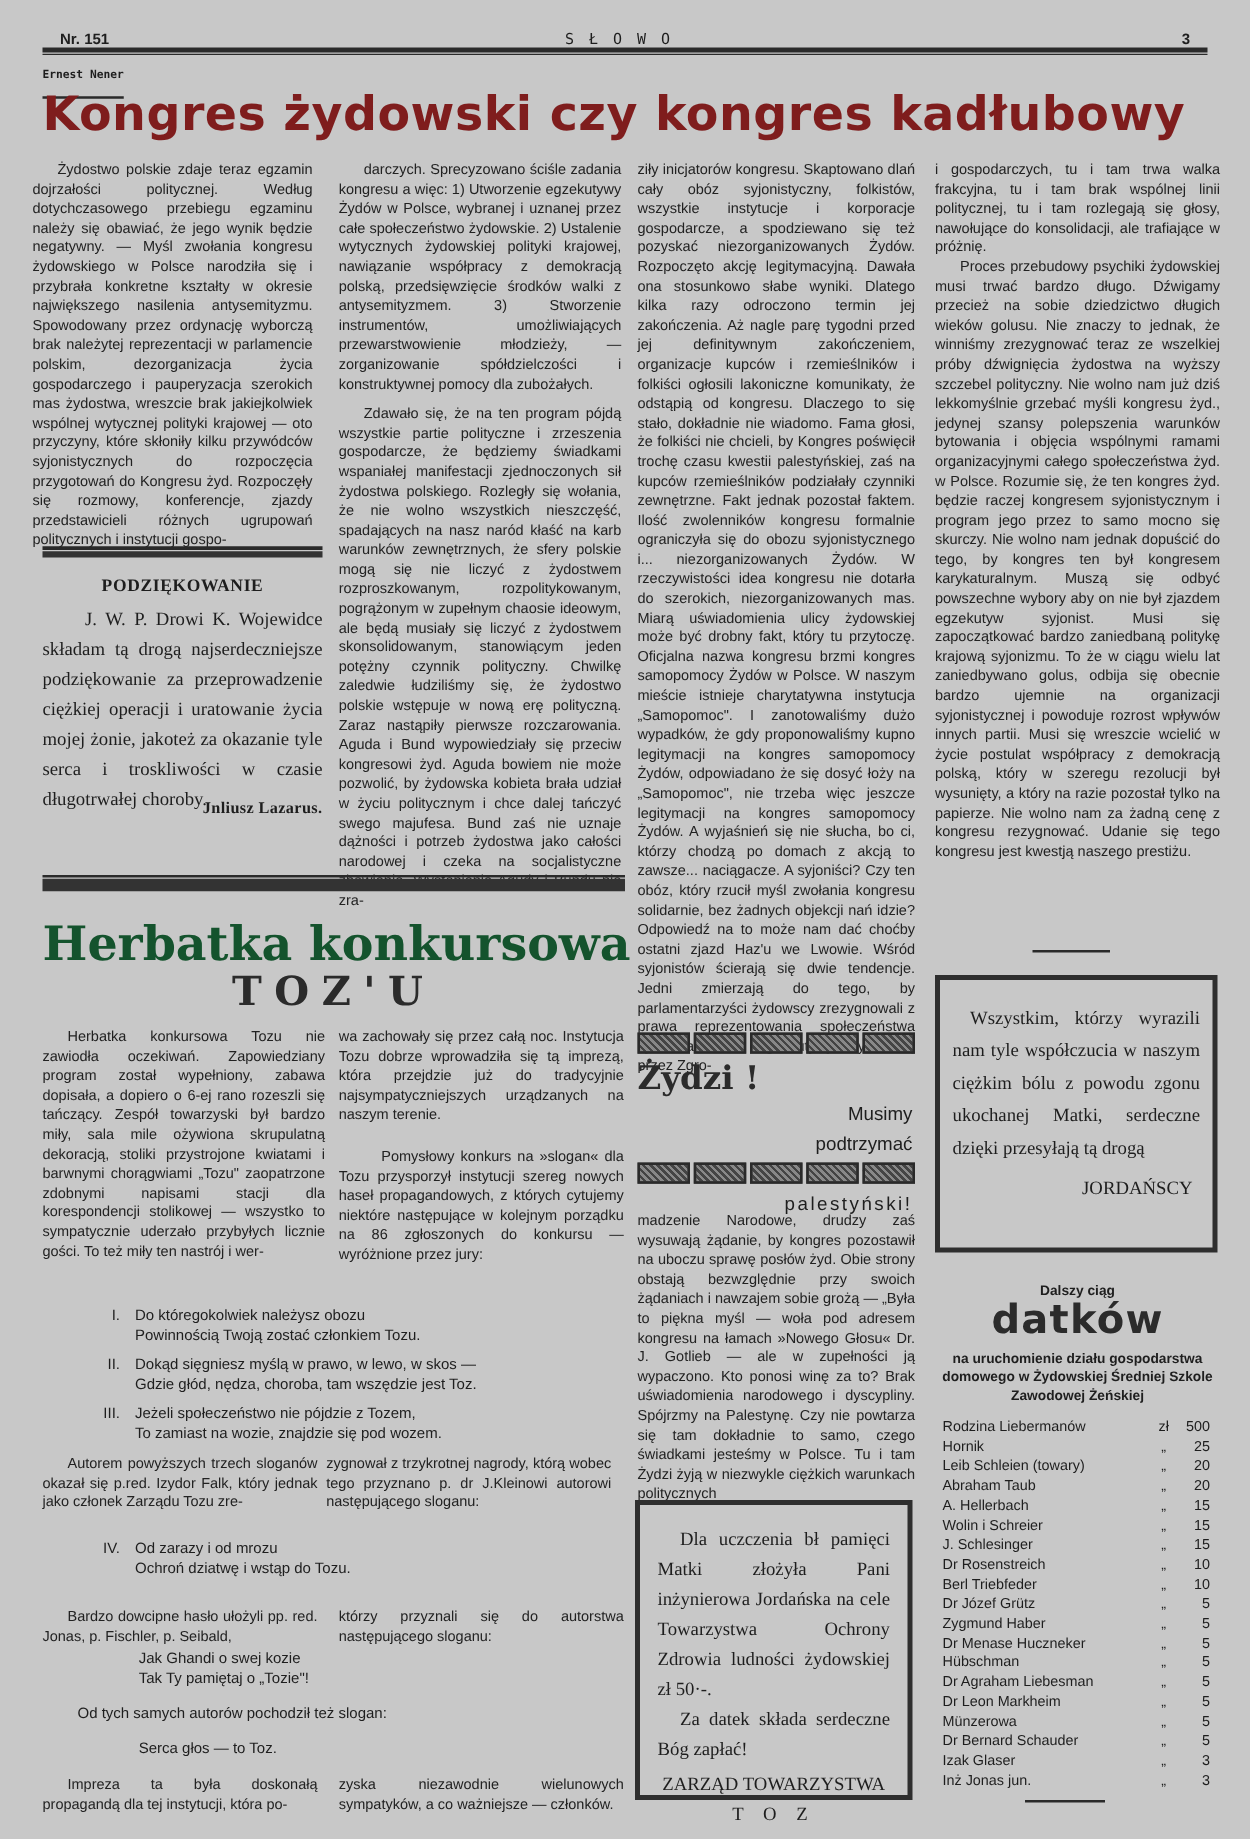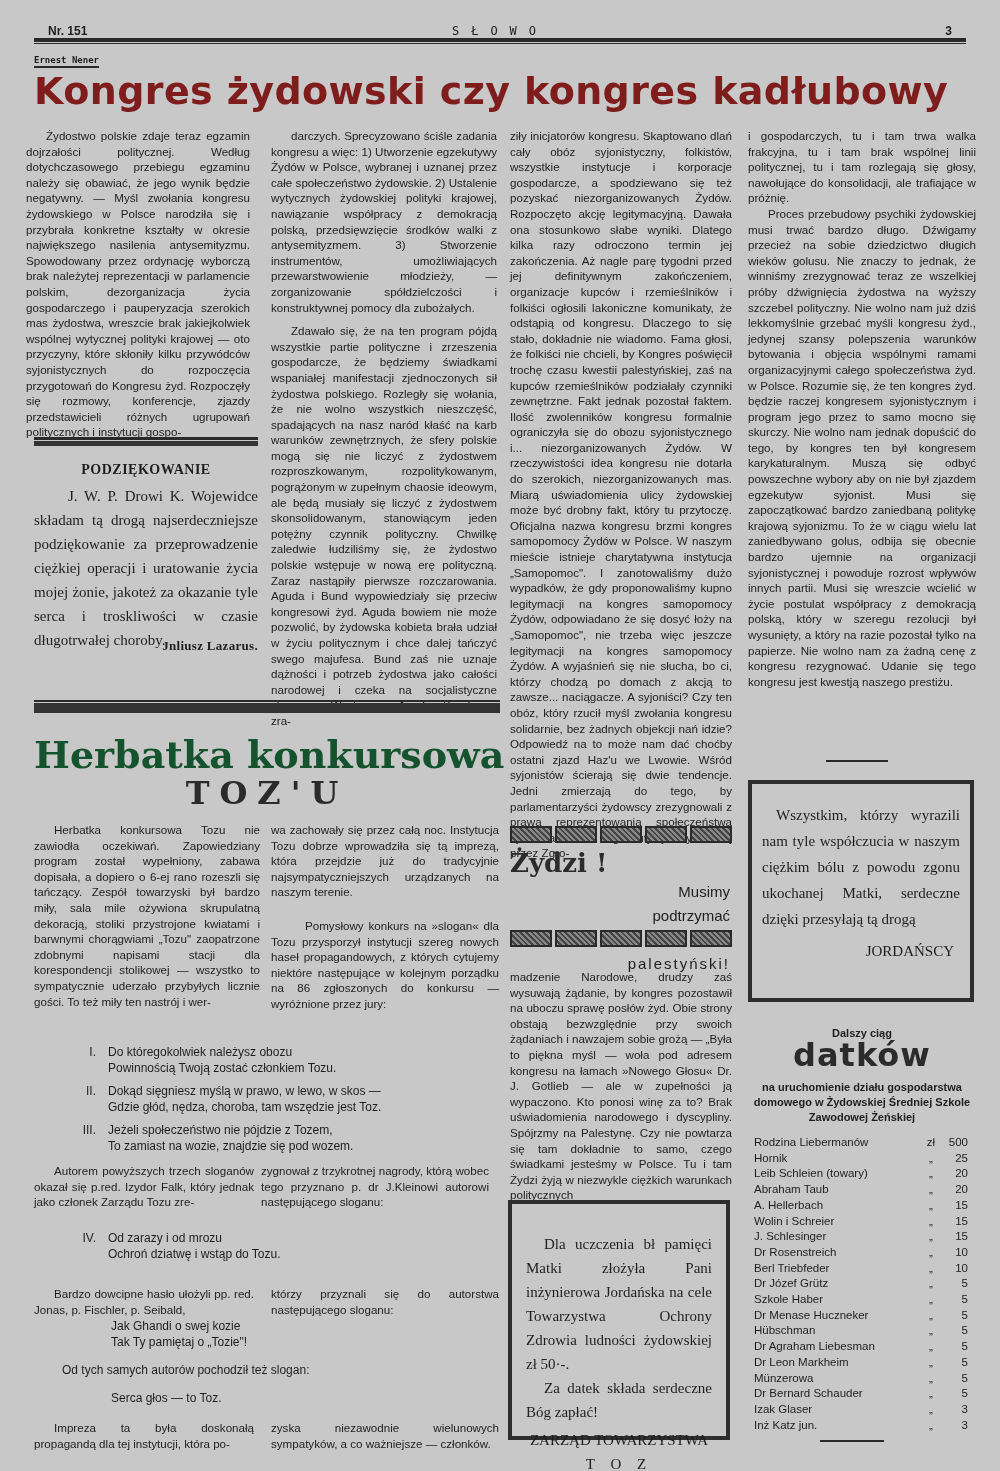--- a/index.html
+++ b/index.html
@@ -8,21 +8,21 @@
   .page { position: absolute; left: 0; top: 0; width: 1000px; height: 1471px; background: #c8c8c8; }
 
   
   .masthead { position: absolute; left: 34px; top: 22px; width: 932px; height: 20px; }
   .masthead .issue { position: absolute; left: 14px; top: 2px; font: bold 12px "Liberation Sans", sans-serif; }
   .masthead .paper { position: absolute; left: 0; width: 932px; top: 2px; text-align: center; font: 12px "DejaVu Sans Mono", monospace; letter-spacing: 12px; }
   .masthead .pageno { position: absolute; right: 14px; top: 2px; font: bold 12px "Liberation Sans", sans-serif; }
   .rule-thick { position: absolute; left: 34px; width: 932px; height: 4px; background: #2a2a2a; top: 38px; }
   .rule-thin { position: absolute; left: 34px; width: 932px; height: 1px; background: #2a2a2a; top: 43px; }
 
-  .byline { position: absolute; left: 34px; top: 55px; font: bold 9px "DejaVu Sans Mono", monospace; border-bottom: 2px solid #2a2a2a; padding-bottom: 1px; }
+  .byline { position: absolute; left: 34px; top: 55px; font: bold 9px "DejaVu Sans Mono", monospace; border-bottom: 2px solid #2a2a2a; padding-bottom: 12px; }
   .headline { position: absolute; left: 34px; top: 69px; width: 934px; font: 900 38px "DejaVu Sans", sans-serif; letter-spacing: 0.4px; white-space: nowrap; color: #7f1d1d; transform: scaleX(1.0); font-weight: bold; }
 
   .col { position: absolute; font: 11.6px/15.6px "Liberation Sans", sans-serif; text-align: justify; color: #222; }
   .col p { text-indent: 20px; }
   .col p + p { margin-top: 8px; }
 
   .c1 { left: 26px; top: 128px; width: 224px; }
   .c2 { left: 271px; top: 128px; width: 226px; }
   .c3 { left: 510px; top: 128px; width: 222px; }
   .c4 { left: 748px; top: 128px; width: 228px; }
@@ -56,21 +56,21 @@
   .h8 { left: 271px; top: 1420px; width: 228px; }
 
   .ornament { position: absolute; left: 510px; width: 222px; height: 17px; display: flex; gap: 3px; }
   .ornament .tile { flex: 1; background: #555; border: 2px solid #2a2a2a;
     background-image: repeating-linear-gradient(45deg, #888 0 2px, #444 2px 4px); }
   .zydzi { position: absolute; left: 510px; top: 848px; font: bold 26px "DejaVu Serif", serif; color: #2b2b2b; }
   .musimy { position: absolute; left: 600px; top: 880px; width: 130px; text-align: right; font: 15px/24px "Liberation Sans", sans-serif; }
   .c3b { left: 510px; top: 969px; width: 222px; }
 
   .box { position: absolute; border: 4px solid #2e2e2e; }
-  .box1 { left: 508px; top: 1200px; width: 222px; height: 240px; padding: 28px 14px; font: 15px/24px "Liberation Serif", serif; }
+  .box1 { left: 508px; top: 1200px; width: 222px; height: 240px; padding: 16px 14px; font: 15px/24px "Liberation Serif", serif; }
   .box1 p { text-align: justify; }
   .box1 .ind { text-indent: 18px; }
   .box1 .sig { text-align: center; margin-top: 4px; }
   .box2 { left: 748px; top: 780px; width: 226px; height: 222px; padding: 18px 10px; font: 15px/26px "Liberation Serif", serif; text-align: justify; }
   .box2 .ind { text-indent: 14px; }
   .box2 .sig { text-align: right; padding-right: 6px; margin-top: 6px; }
 
   .short-rule { position: absolute; height: 2px; background: #2a2a2a; }
 
   .datki-pre { position: absolute; left: 748px; top: 1027px; width: 228px; text-align: center; font: bold 11px "Liberation Sans", sans-serif; }
@@ -271,21 +271,21 @@
         <span class="name">Berl Triebfeder</span>
         <span class="cur">„</span>
         <span class="amt">10</span>
       </div>
       <div class="donor">
         <span class="name">Dr Józef Grütz</span>
         <span class="cur">„</span>
         <span class="amt">5</span>
       </div>
       <div class="donor">
-        <span class="name">Szkole Haber</span>
+        <span class="name">Zygmund Haber</span>
         <span class="cur">„</span>
         <span class="amt">5</span>
       </div>
       <div class="donor">
         <span class="name">Dr Menase Huczneker</span>
         <span class="cur">„</span>
         <span class="amt">5</span>
       </div>
       <div class="donor">
         <span class="name">Hübschman</span>
@@ -311,20 +311,20 @@
         <span class="name">Dr Bernard Schauder</span>
         <span class="cur">„</span>
         <span class="amt">5</span>
       </div>
       <div class="donor">
         <span class="name">Izak Glaser</span>
         <span class="cur">„</span>
         <span class="amt">3</span>
       </div>
       <div class="donor">
-        <span class="name">Inż Katz jun.</span>
+        <span class="name">Inż Jonas jun.</span>
         <span class="cur">„</span>
         <span class="amt">3</span>
       </div>
     </div>
   <div class="short-rule" style="left:820px;top:1440px;width:64px;"></div>
 
 </div>
 
 </body></html>

